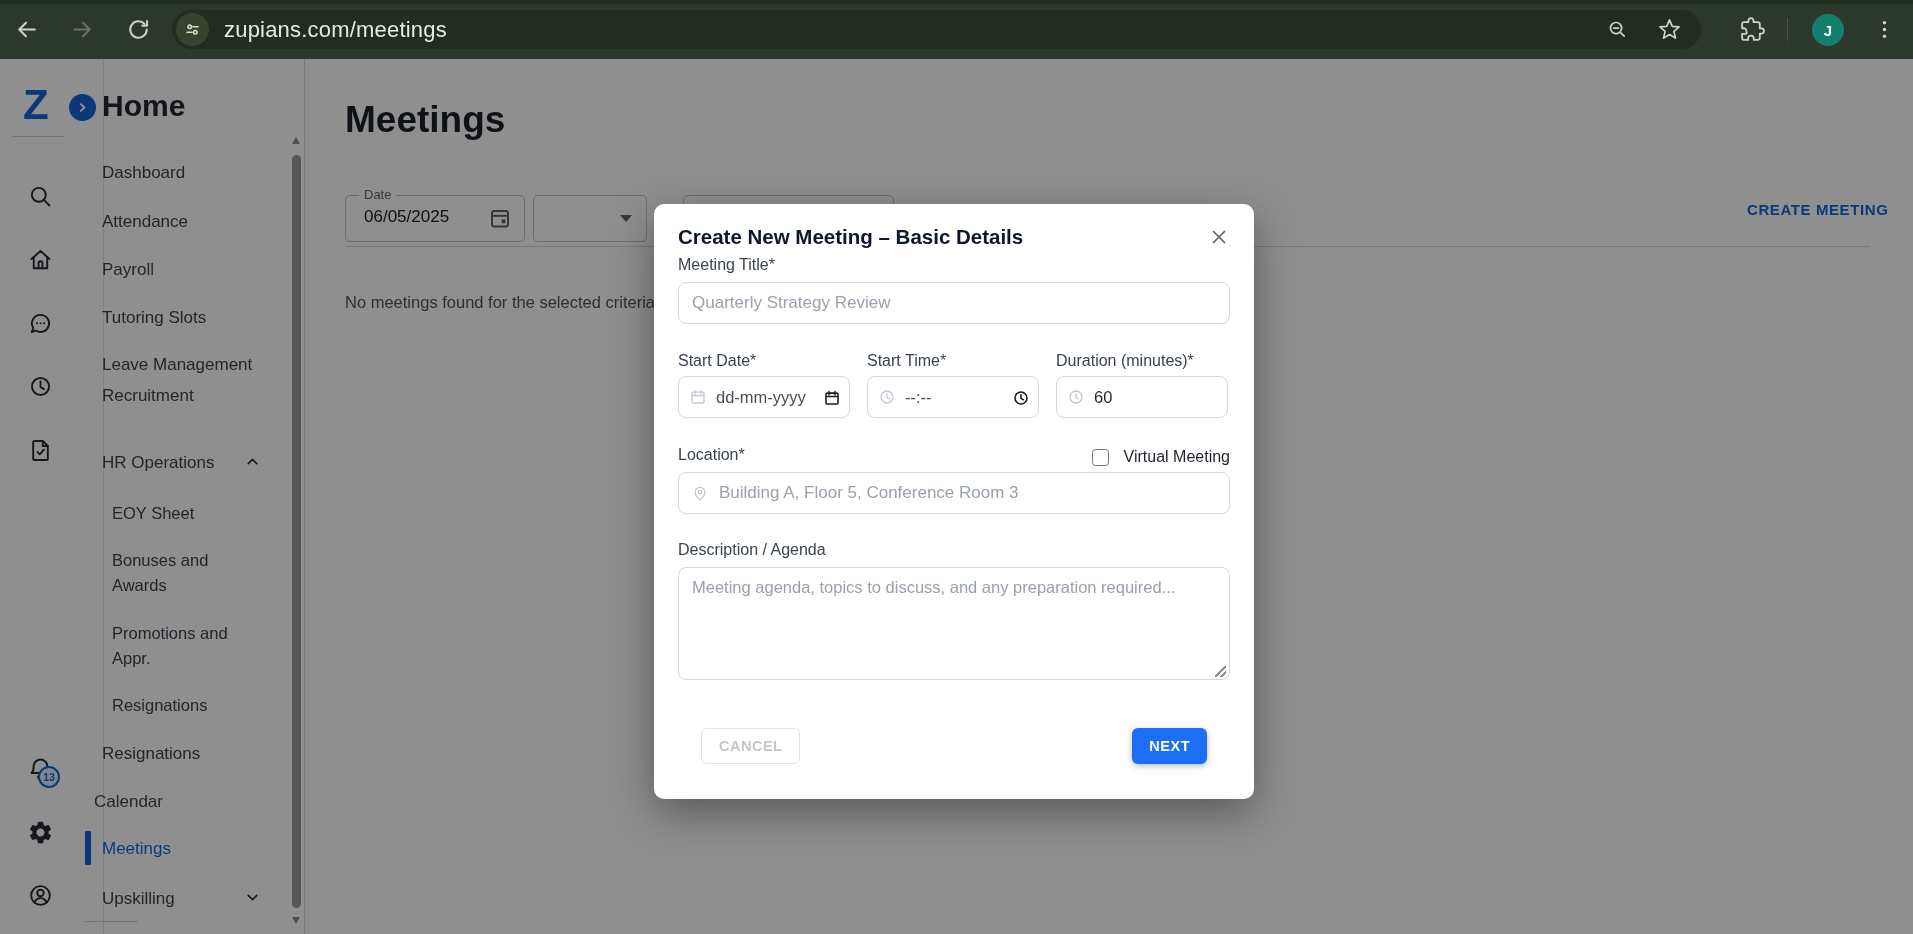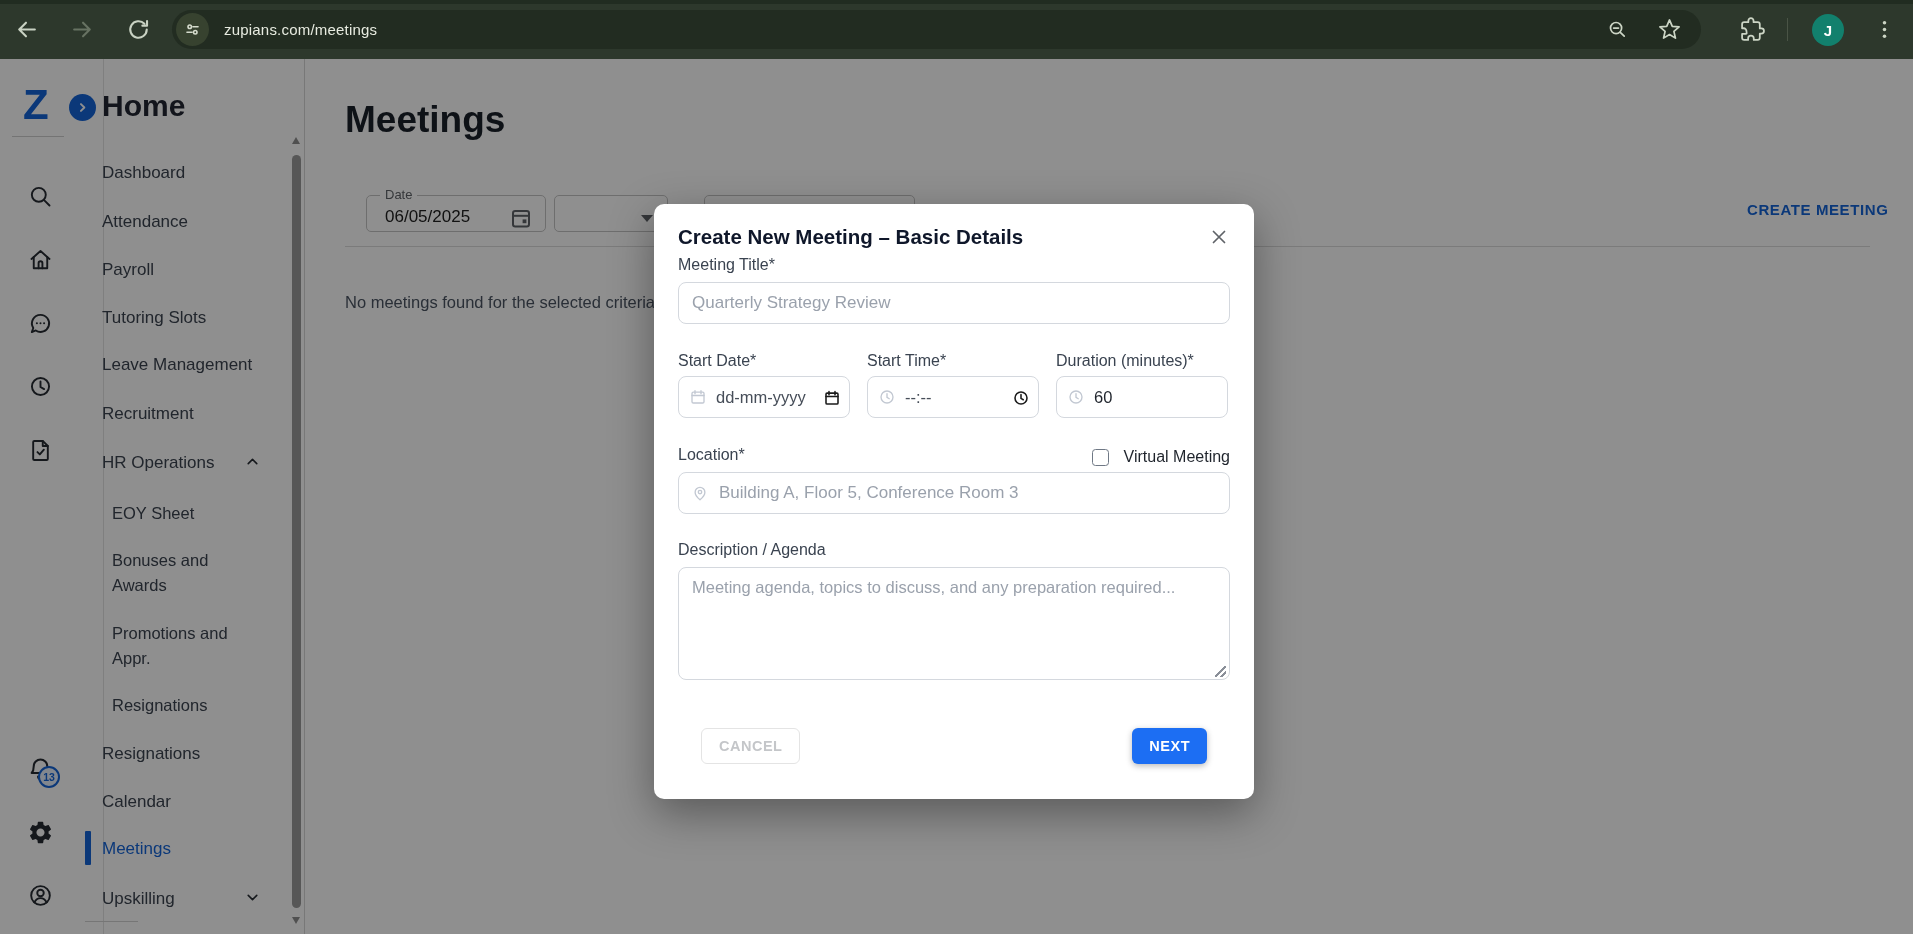--- a/index.html
+++ b/index.html
@@ -14,21 +14,21 @@
   .chrome { position:absolute; top:0; left:0; width:1913px; height:59px; background:#2d382c; z-index:200; }
   .chrome-topedge { position:absolute; top:0; left:0; width:100%; height:4px; background:#212c21; }
   .nav-ic { position:absolute; top:17px; width:25px; height:25px; color:#c9d2c3; cursor:pointer; }
   .nav-back { left:14px; }
   .nav-fwd  { left:70px; color:#677262; }
   .nav-reload { left:126px; }
   .omnibox { position:absolute; left:172px; top:10px; width:1529px; height:39px; border-radius:20px;
              background:#222c21; display:flex; align-items:center; }
   .tune-btn { width:33px; height:33px; border-radius:50%; background:#37422f; margin-left:4px;
               display:flex; align-items:center; justify-content:center; }
-  .url-text { margin-left:15px; font-size:15px; color:#e7ebe0; letter-spacing:.2px; }
+  .url-text { margin-left:15px; font-size:22px; color:#e7ebe0; letter-spacing:.2px; }
   .omni-right { margin-left:auto; display:flex; align-items:center; gap:29px; margin-right:20px; color:#ccd5c5; }
   .chrome-right-ic { position:absolute; top:17px; width:25px; height:25px; color:#ccd5c5; }
   .ext-ic { left:1740px; }
   .chrome-sep { position:absolute; left:1787px; top:18px; width:1px; height:23px; background:#4a5446; }
   .avatar { position:absolute; left:1812px; top:14px; width:32px; height:32px; border-radius:50%;
             background:#12806d; color:#fff; font-size:15px; font-weight:700;
             display:flex; align-items:center; justify-content:center; }
   .dots-ic { left:1872px; }
 
   
@@ -54,21 +54,21 @@
   .active-bar { position:absolute; left:85px; top:772px; width:6px; height:34px; background:#1565d8; border-radius:1px; }
   .menu-chev { position:absolute; width:17px; height:17px; color:#272c33; cursor:pointer; }
   .sb-scroll-thumb { position:absolute; left:292px; top:96px; width:9px; height:753px; border-radius:4.5px; background:#9b9b9b; cursor:grab; }
   .sb-arrow { position:absolute; left:292px; width:0; height:0; border-left:4.5px solid transparent; border-right:4.5px solid transparent; }
   .sb-arrow.up { top:78px; border-bottom:7px solid #8f8f8f; }
   .sb-arrow.down { top:858px; border-top:7px solid #8f8f8f; }
   .sb-bottom-div { position:absolute; left:85px; top:862px; width:53px; height:1px; background:#d2d2d2; }
 
   
   .main-title { position:absolute; left:345px; top:40px; font-size:37px; font-weight:700; color:#1a2029; }
-  .outbox { position:absolute; top:136px; height:37px; border:1px solid #c4c4c4; border-radius:5px; background:#fff;margin-left:21px; }
+  .outbox { position:absolute; top:136px; height:47px; border:1px solid #c4c4c4; border-radius:5px; background:#fff; }
   .date-box { left:345px; width:180px; cursor:text; }
   .float-label { position:absolute; left:13px; top:-9px; background:#fff; padding:0 5px; font-size:13px; color:#5f6368; }
   .date-value { position:absolute; left:18px; top:11px; font-size:17px; color:#212121; }
   .cal-ic-main { position:absolute; right:12px; top:10px; width:24px; height:24px; color:#5f6368; cursor:pointer; }
   .select-box { left:533px; width:114px; cursor:pointer; }
   .select-caret { position:absolute; right:14px; top:19px; width:0; height:0;
                   border-left:6px solid transparent; border-right:6px solid transparent; border-top:7px solid #5f6368; }
   .box3 { left:683px; width:211px; }
   .create-link { position:absolute; left:1747px; top:142px; font-size:15px; font-weight:600; letter-spacing:.6px;
                  color:#1565d8; cursor:pointer; }
@@ -229,31 +229,31 @@
         </svg>
     </div>
 
     <div class="home-title">Home</div>
 
     <div class="menu-item" style="left:102px; top:101px">Dashboard</div>
     <div class="menu-item" style="left:102px; top:150px">Attendance</div>
     <div class="menu-item" style="left:102px; top:198px">Payroll</div>
     <div class="menu-item" style="left:102px; top:246px">Tutoring Slots</div>
     <div class="menu-item" style="left:102px; top:293px">Leave Management</div>
-    <div class="menu-item" style="left:102px; top:342px">Recruitment</div>
+    <div class="menu-item" style="left:102px; top:324px">Recruitment</div>
     <div class="menu-item" style="left:102px; top:391px">HR Operations</div>
     <svg class="menu-chev" style="left:244px; top:394px" viewBox="0 0 24 24" fill="none" stroke="currentColor" stroke-width="2.2" stroke-linecap="round" stroke-linejoin="round">
         <path d="M6 15l6-6 6 6"></path>
       </svg>
     <div class="menu-item sub" style="left:112px; top:442px">EOY Sheet</div>
     <div class="menu-item sub" style="left:112px; top:489px">Bonuses and Awards</div>
     <div class="menu-item sub" style="left:112px; top:562px">Promotions and Appr.</div>
     <div class="menu-item sub" style="left:112px; top:634px">Resignations</div>
     <div class="menu-item" style="left:102px; top:682px">Resignations</div>
-    <div class="menu-item" style="left:102px; top:730px">Calendar</div>
+    <div class="menu-item" style="left:94px; top:730px">Calendar</div>
     <div class="active-bar"></div>
     <div class="menu-item active" style="left:102px; top:777px">Meetings</div>
     <div class="menu-item" style="left:102px; top:827px">Upskilling</div>
     <svg class="menu-chev" style="left:244px; top:830px" viewBox="0 0 24 24" fill="none" stroke="currentColor" stroke-width="2.2" stroke-linecap="round" stroke-linejoin="round">
         <path d="M6 9l6 6 6-6"></path>
       </svg>
 
     <div class="sb-arrow up"></div>
     <div class="sb-scroll-thumb"></div>
     <div class="sb-arrow down"></div>

